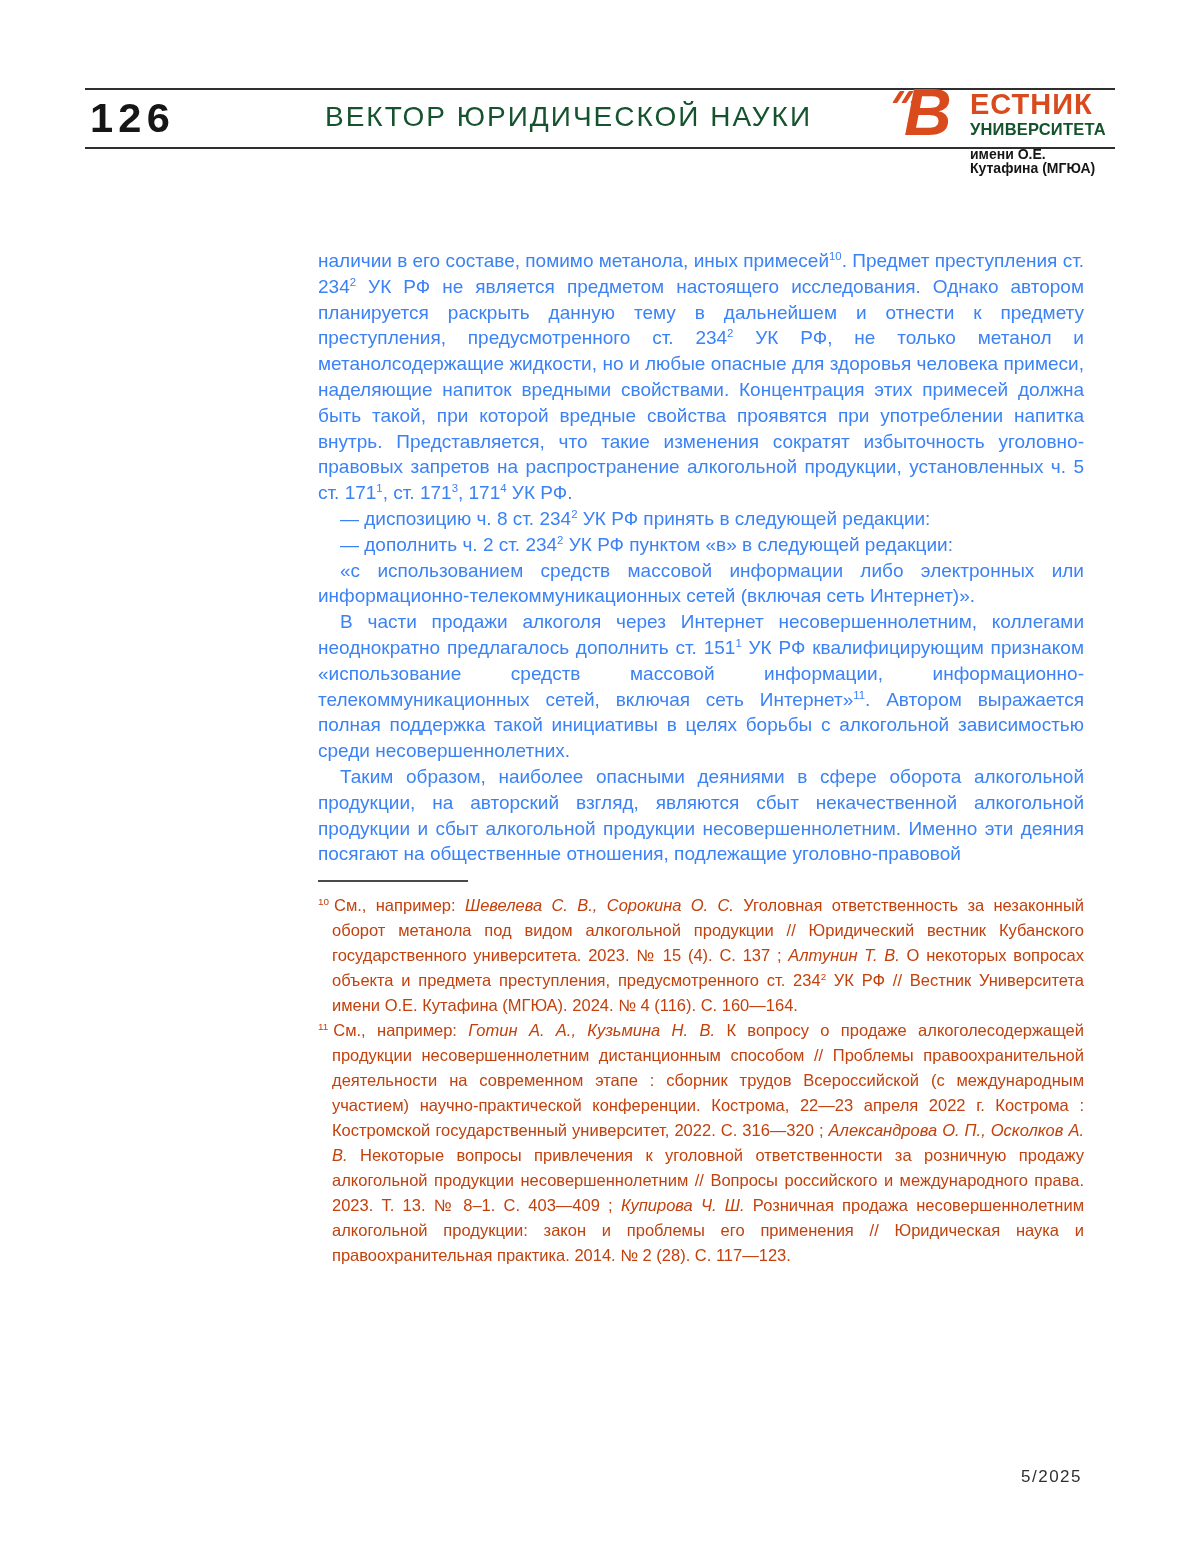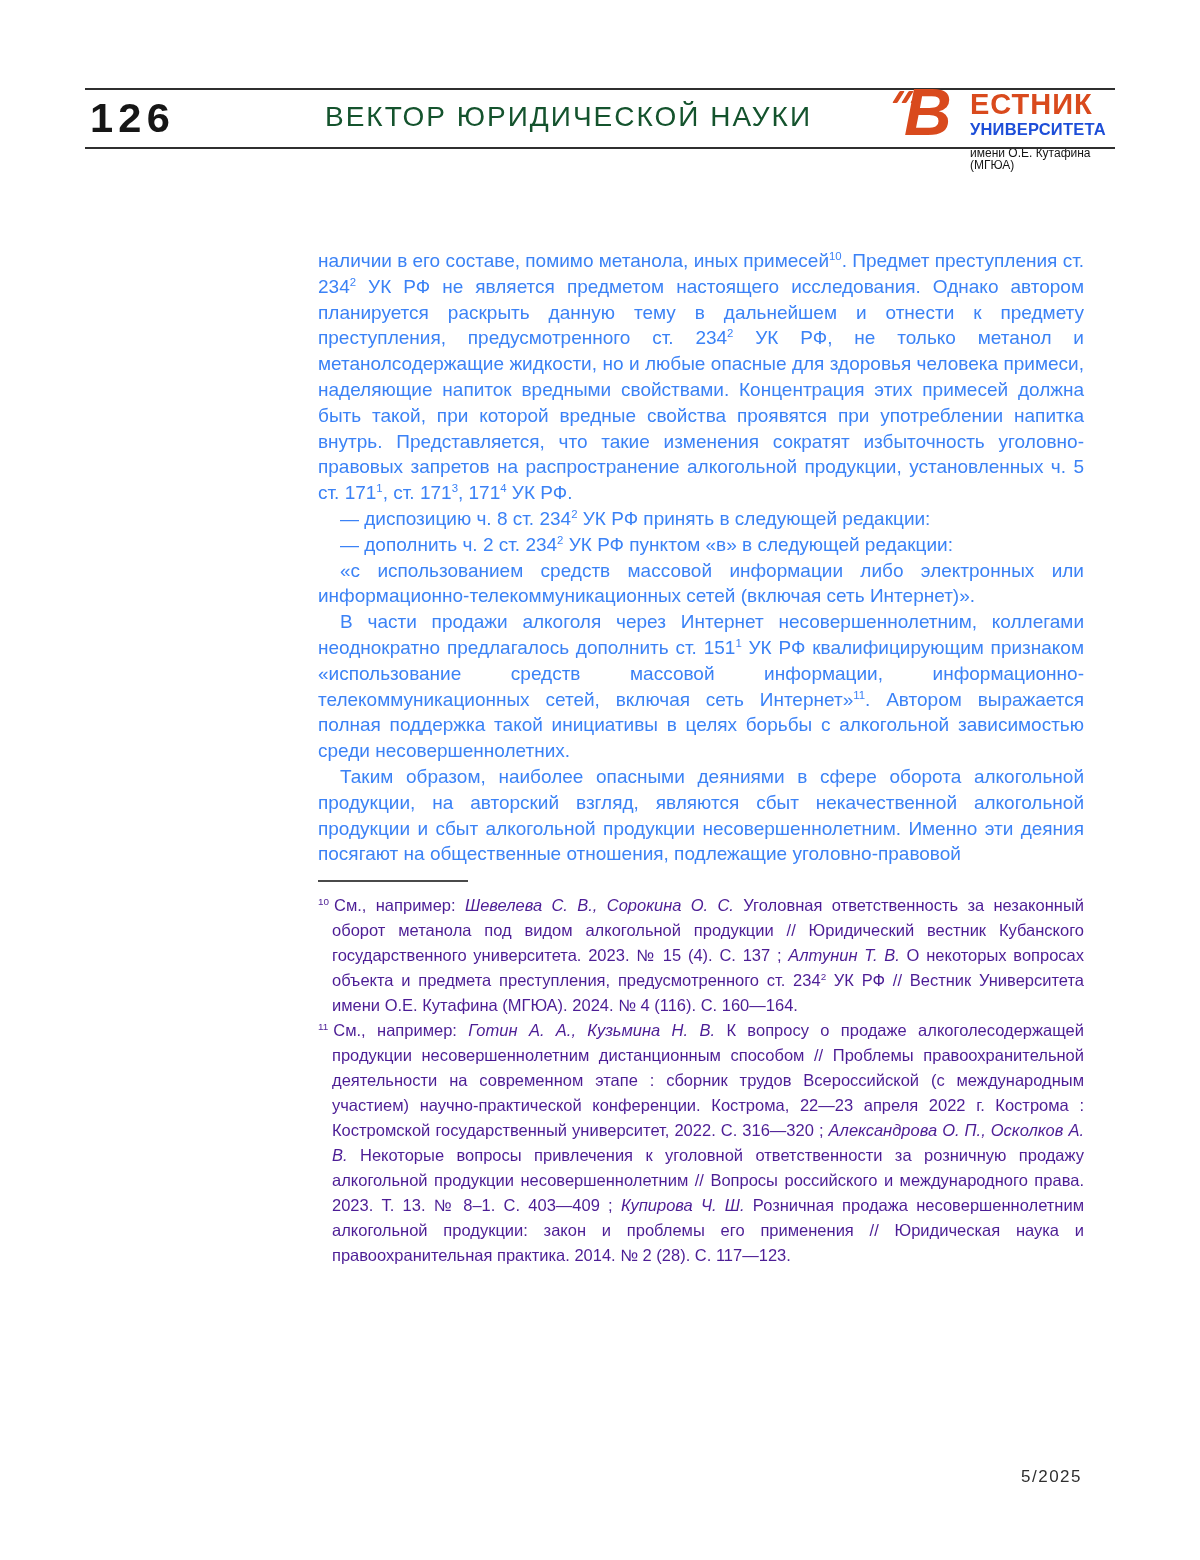--- a/index.html
+++ b/index.html
@@ -31,35 +31,35 @@
   .logo { position:absolute; left:872px; top:90px; width:238px; height:58px; }
   .logo-ticks { position:absolute; left:24px; top:1px; display:flex; gap:4px; }
   .logo-ticks i { display:block; width:5px; height:12px; transform:skewX(-32deg); border-radius:1px; }
   .logo-b {
     position:absolute; left:32px; top:-11px;
     font-size:66px; font-weight:bold; font-style:italic; line-height:1;
     letter-spacing:0;
   }
   .logo-right { position:absolute; left:98px; top:1px; width:140px; }
   .logo-vestnik { font-size:29px; font-weight:bold; letter-spacing:1px; line-height:0.95; }
-  .logo-univ { font-size:16.5px; font-weight:bold; color:#1d4ed8; letter-spacing:0.2px; margin-top:2px; line-height:1; }
-  .logo-name { font-size:12px; font-weight:normal; color:#151515; margin-top:10px; line-height:1; }
+  .logo-univ { font-size:16.5px; font-weight:bold; color:#14532d; letter-spacing:0.2px; margin-top:2px; line-height:1; }
+  .logo-name { font-size:14px; font-weight:bold; color:#151515; margin-top:10px; line-height:1; }
 
   
   .content { position:absolute; left:318px; top:248px; width:766px; }
   .para {
     font-size:19px; line-height:25.8px; text-align:justify; color:#3b82f6;
   }
   .para.indent { text-indent:22px; }
   sup { font-size:0.6em; line-height:0; vertical-align:super; }
 
   .fn-sep { width:150px; height:2px; background:#4a4a4a; margin:13px 0 11px 0; }
 
   .footnote {
-    font-size:16.5px; line-height:25px; text-align:justify; color:#4c1d95;
+    font-size:16.5px; line-height:25px; text-align:justify; color:#c2410c;
     padding-left:14px; text-indent:-14px;
   }
   .footnote .fn-marker { margin-right:5px; }
   .footnote em { font-style:italic; }
 
   
   .issue {
     position:absolute; right:118px; top:1468px;
     font-size:17px; letter-spacing:1.5px; color:#2f2f2f; line-height:1;
   }

